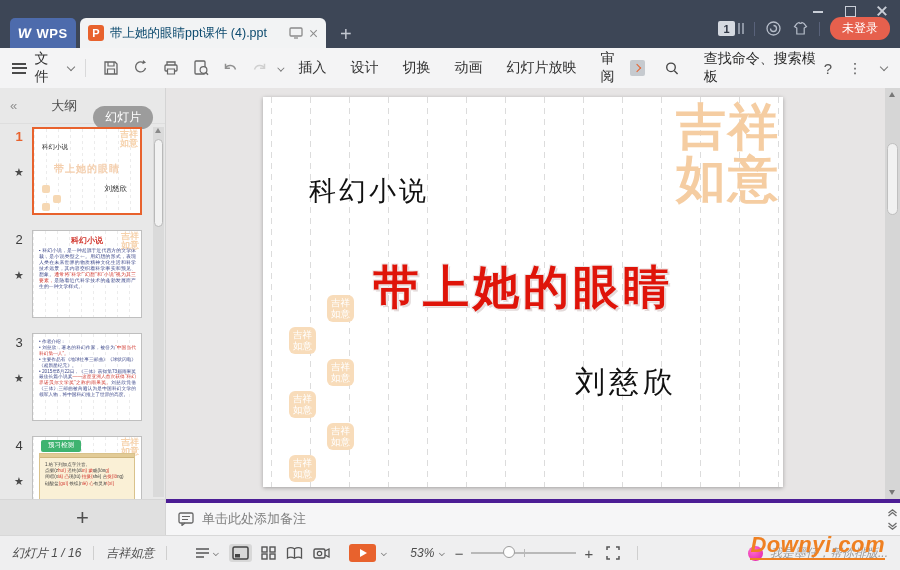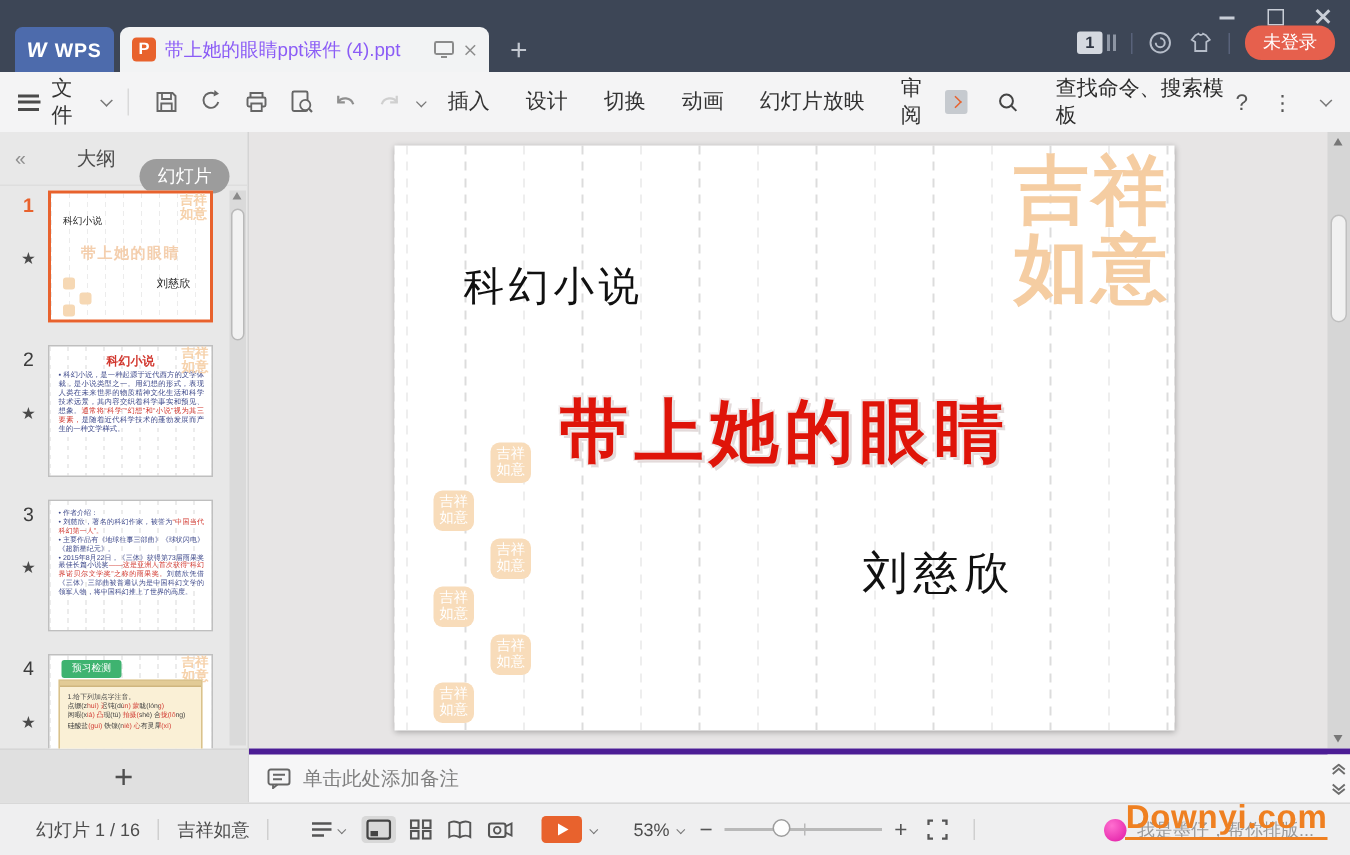--- a/index.html
+++ b/index.html
@@ -13,21 +13,21 @@
   .wc-max::after { content:""; position:absolute; left:1px; top:1px; width:9px; height:9px; border:1.5px solid #c9ced7; }
   .wc-close::before,.wc-close::after { content:""; position:absolute; left:5px; top:0; width:1.7px; height:12px; background:#c9ced7; }
   .wc-close::before { transform:rotate(45deg); } .wc-close::after { transform:rotate(-45deg); }
 
   .wps-tab { position:absolute; left:10px; bottom:0; width:66px; height:30px; background:#4d6bac; border-radius:5px 5px 0 0; display:flex; align-items:center; justify-content:center; gap:5px; color:#fff; }
   .wps-logo { font-weight:bold; font-size:14px; transform:skewX(-8deg); }
   .wps-name { font-size:13px; font-weight:bold; letter-spacing:.5px; }
 
   .doc-tab { position:absolute; left:80px; bottom:0; width:246px; height:30px; background:#f2f3f4; border-radius:6px 6px 0 0; display:flex; align-items:center; padding:0 8px; gap:6px; }
   .ppt-ico { width:16px; height:16px; background:#e8622d; border-radius:3px; color:#fff; font-size:11px; font-weight:bold; display:flex; align-items:center; justify-content:center; flex:0 0 auto; }
-  .doc-title { flex:1; font-size:12.5px; color:#8b5cf6; white-space:nowrap; overflow:hidden; text-overflow:ellipsis; }
+  .doc-title { flex:1; font-size:12.5px; color:#0c4a6e; white-space:nowrap; overflow:hidden; text-overflow:ellipsis; }
   .x-sm { position:relative; width:9px; height:9px; flex:0 0 auto; }
   .x-sm::before,.x-sm::after { content:""; position:absolute; left:4px; top:0; width:1.4px; height:9px; background:#8b8b8b; }
   .x-sm::before { transform:rotate(45deg); } .x-sm::after { transform:rotate(-45deg); }
   .tab-plus { position:absolute; left:340px; bottom:4px; font-size:20px; color:#c3c8d1; line-height:20px; cursor:default; }
 
   .tb-right { position:absolute; right:10px; bottom:8px; display:flex; align-items:center; gap:10px; }
   .badge-box { display:flex; align-items:center; gap:3px; }
   .badge-1 { width:17px; height:15px; background:#d5d9e0; border-radius:2px; color:#2f3644; font-size:11px; font-weight:bold; display:flex; align-items:center; justify-content:center; }
   .badge-bars { display:flex; gap:2px; }
   .badge-bars i { width:2px; height:11px; background:#8d95a3; }
@@ -108,21 +108,21 @@
   .rail .arr { position:absolute; left:4px; width:0; height:0; border-left:3.5px solid transparent; border-right:3.5px solid transparent; }
   .rail .arr-up { top:4px; border-bottom:5px solid #777; }
   .rail .arr-dn { bottom:4px; border-top:5px solid #777; }
   .rail .thumb { position:absolute; top:55px; left:2px; width:11px; height:72px; background:#f1f1f1; border:1px solid #bfbfbf; border-radius:6px; }
 
   .notesbar { height:36px; background:#f6f6f7; border-top:4px solid #4c1d95; display:flex; align-items:center; padding-left:12px; gap:8px; position:relative; }
   .notes-text { color:#808080; font-size:13px; }
   .nav-stack { position:absolute; right:0; top:0; bottom:0; width:15px; display:flex; flex-direction:column; align-items:center; justify-content:center; gap:5px; background:#f6f6f7; }
 
   
-  .statusbar { height:35px; background:#efeff0; border-top:1px solid #d8d8d8; display:flex; align-items:center; padding:0 24px; font-size:12px; color:#4c4c4c; position:relative; }
+  .statusbar { height:35px; background:#efeff0; border-top:1px solid #d8d8d8; display:flex; align-items:center; padding:0 12px; font-size:12px; color:#4c4c4c; position:relative;font-style:italic; }
   .st-div { width:1px; height:14px; background:#cfcfcf; margin:0 12px; }
   .view-ic { margin:0 5px; display:flex; align-items:center; }
   .view-ic.sel { background:#d8d8d8; border-radius:3px; padding:2px 3px; margin:0 4px; }
   .play-btn { width:27px; height:18px; background:#e8622d; border-radius:3px; display:flex; align-items:center; justify-content:center; margin:0 3px 0 14px; }
   .play-btn i { width:0; height:0; border-top:4.5px solid transparent; border-bottom:4.5px solid transparent; border-left:7px solid #fff; margin-left:2px; }
   .zoom-label { margin-left:22px; margin-right:3px; }
   .zoom-minus,.zoom-plus { font-size:15px; color:#555; margin:0 8px; }
   .slider { width:105px; height:2px; background:#b9b9b9; position:relative; }
   .slider .tick { position:absolute; left:50%; top:-3px; width:1px; height:8px; background:#b9b9b9; }
   .slider .knob { position:absolute; left:30%; top:-6px; width:12px; height:12px; background:#fdfdfd; border:1px solid #9c9c9c; border-radius:50%; }

